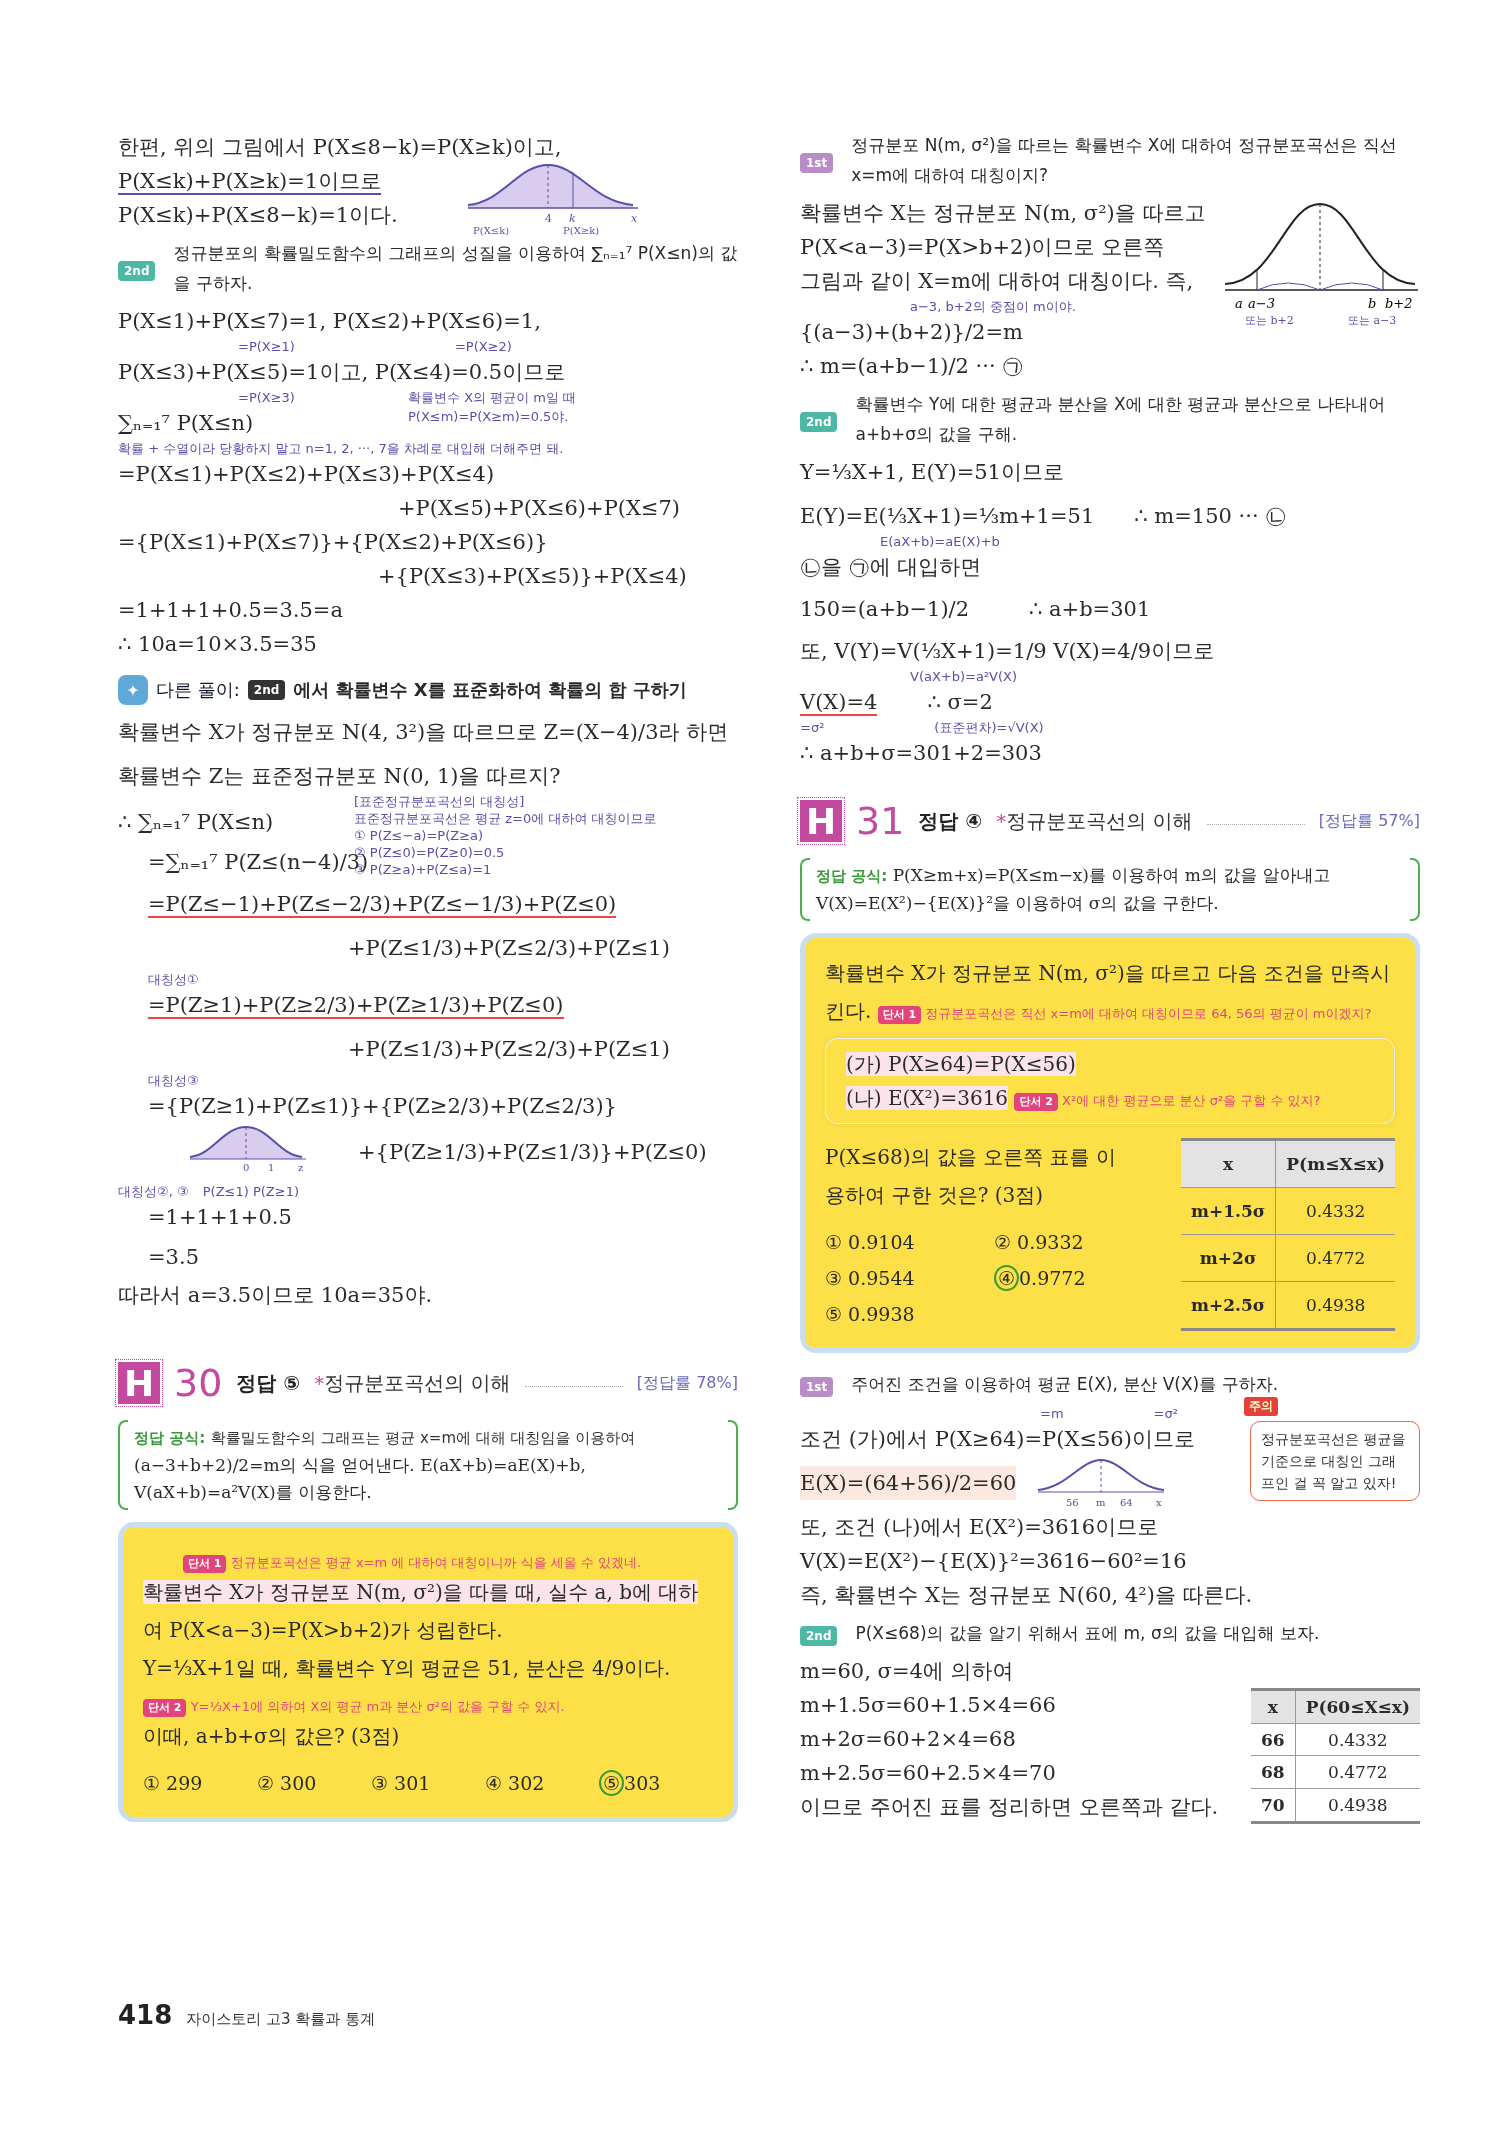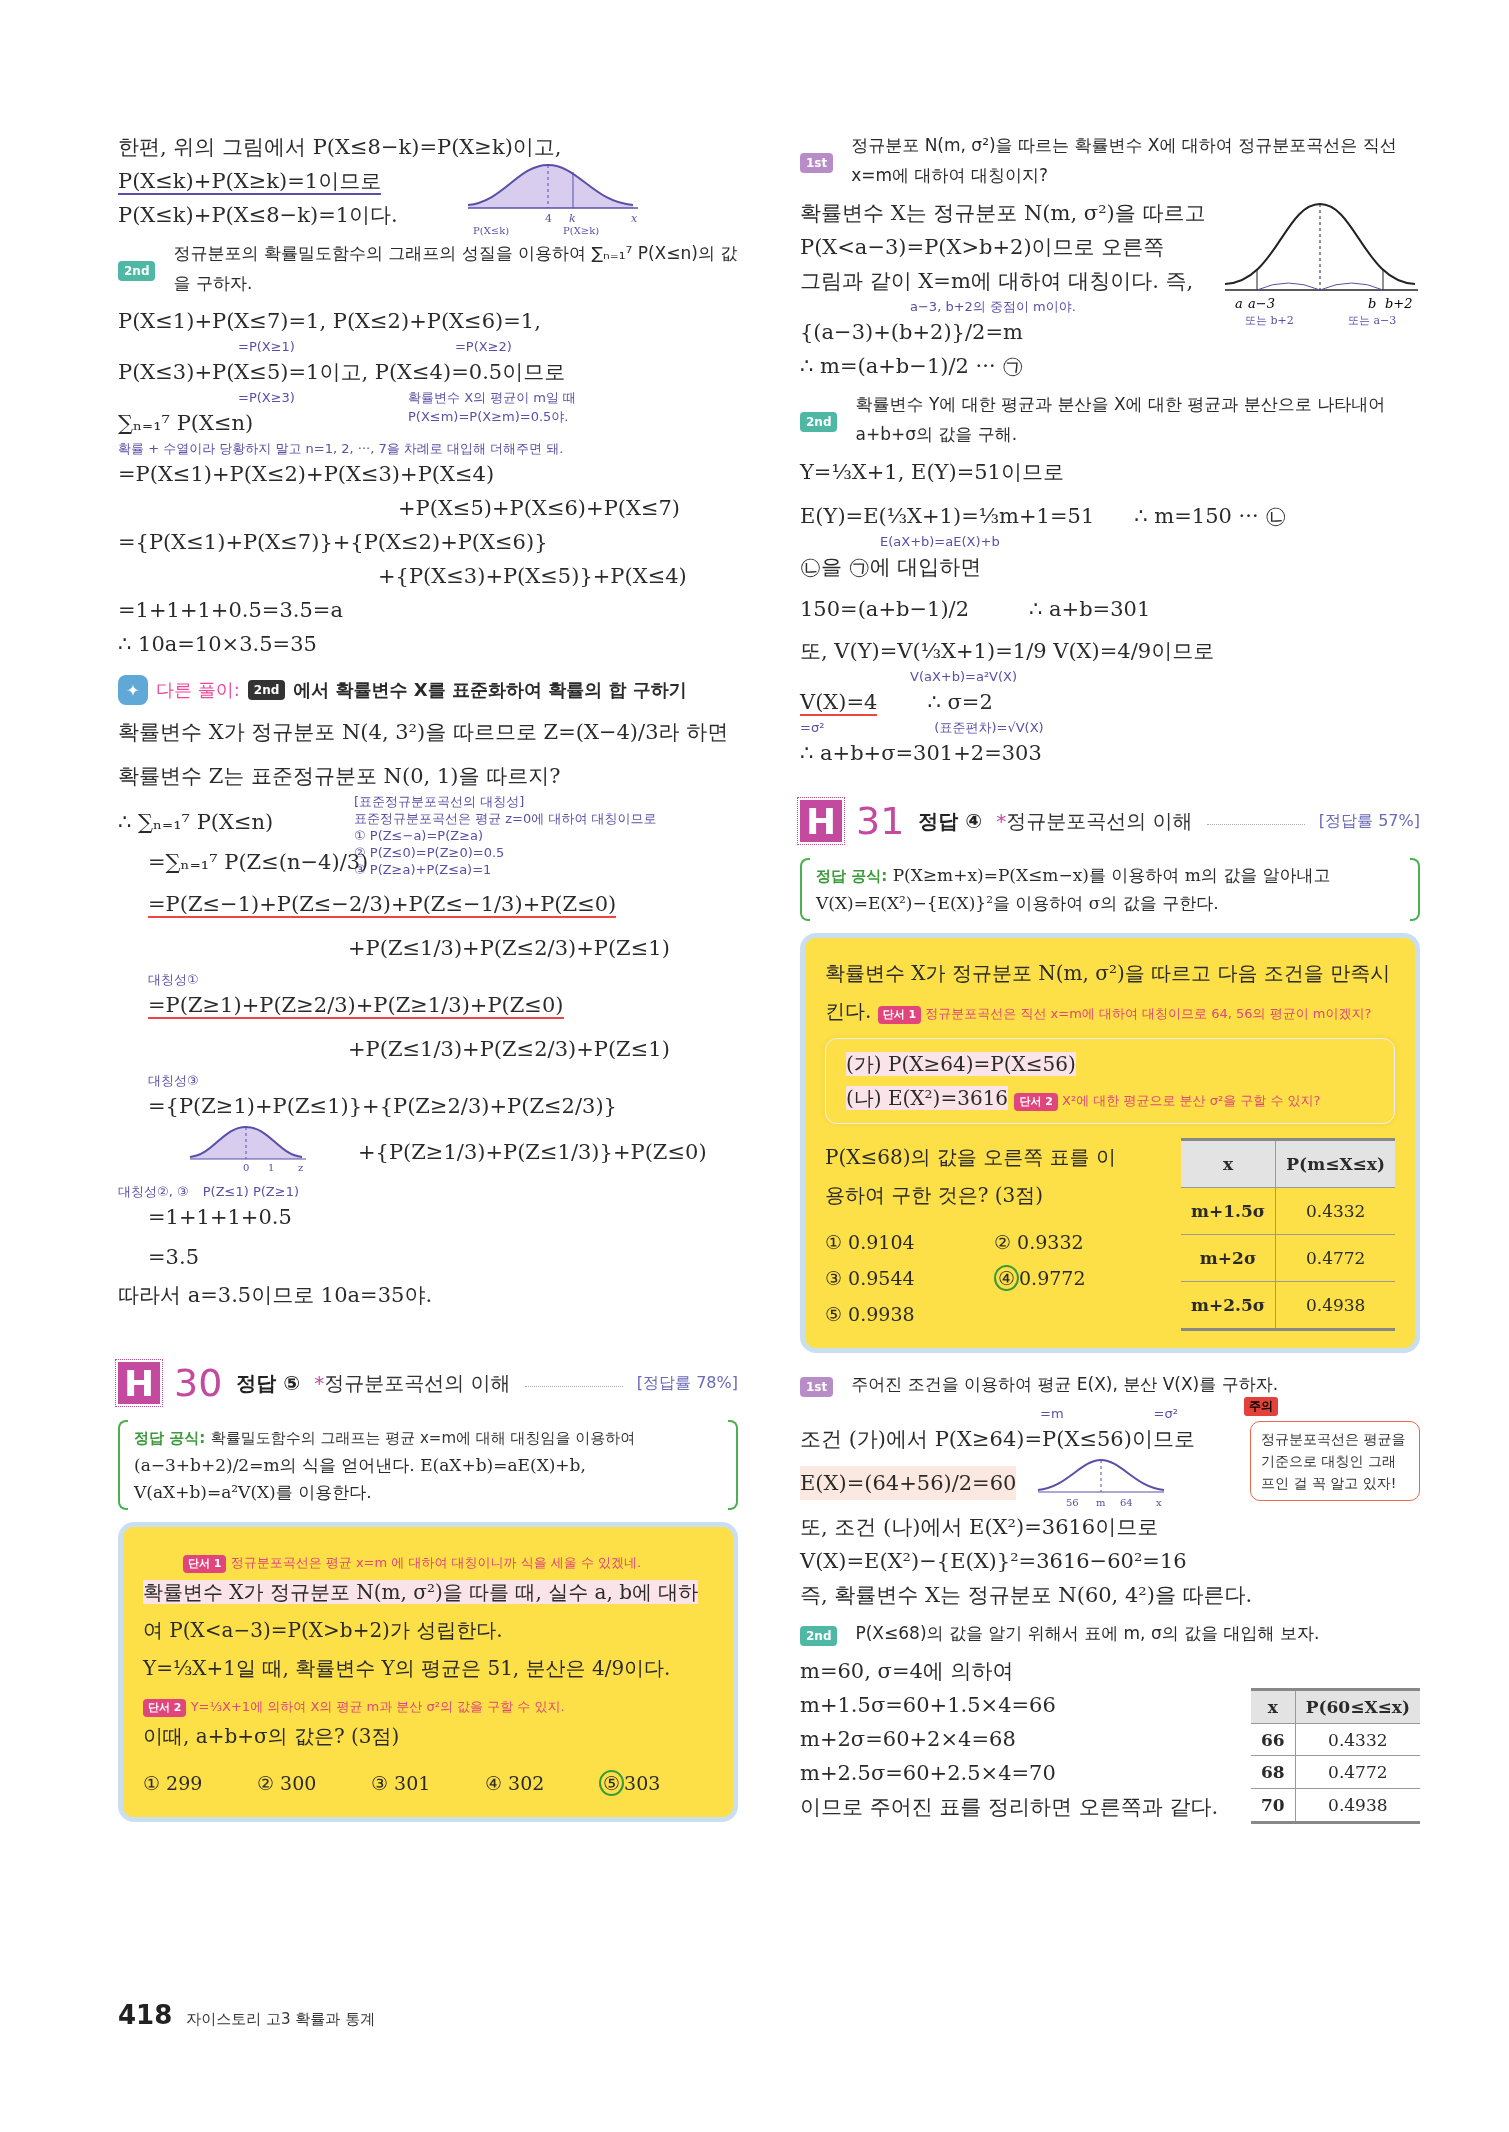--- a/index.html
+++ b/index.html
@@ -19,21 +19,21 @@
   .step { font-family: "DejaVu Sans", sans-serif; font-size: 17px; line-height: 30px; display: flex; gap: 18px; align-items: center; margin: 6px 0; }
   .badge { display: inline-block; font-family: "DejaVu Sans", sans-serif; font-weight: bold; font-size: 12px; color: #fff; border-radius: 4px; padding: 2px 6px; line-height: 16px; margin-top: 6px; flex: 0 0 auto; }
   .badge.st1 { background: #b88cc6; }
   .badge.st2 { background: #4fb8a4; }
   .badge.dark { background: #333; }
   .badge.hint { background: #e0457b; font-size: 11px; padding: 1px 5px; margin-top: 12px; }
   .gap { height: 10px; }
   .curve-small { position: absolute; }
   .alt-title { display: flex; align-items: center; gap: 8px; font-family: "DejaVu Sans", sans-serif; font-size: 18px; margin: 14px 0 10px; font-weight: bold; }
   .alt-icon { width: 30px; height: 30px; background: #5fa8d8; border-radius: 8px; color: #fff; display: flex; align-items: center; justify-content: center; font-size: 16px; }
-  .alt-label { color: #ec4899; font-weight: normal; }
+  .alt-label { color: #0f172a; font-weight: normal; }
   .sym-box { position: absolute; left: 236px; font-family: "DejaVu Sans", sans-serif; font-size: 13px; color: #5a4fa8; line-height: 17px; }
   .problem-header { display: flex; align-items: center; gap: 14px; margin-top: 26px; }
   .h-box { width: 42px; height: 42px; background: #c34a9e; color: #fff; font-family: "DejaVu Sans", sans-serif; font-weight: bold; font-size: 36px; display: flex; align-items: center; justify-content: center; outline: 1px dotted #c34a9e; outline-offset: 2px; }
   .h-num { font-family: "DejaVu Sans", sans-serif; font-size: 38px; color: #c34a9e; line-height: 42px; }
   .h-ans { font-family: "DejaVu Sans", sans-serif; font-size: 20px; font-weight: bold; color: #222; }
   .h-topic { font-family: "DejaVu Sans", sans-serif; font-size: 20px; color: #333; }
   .h-topic .star { color: #c34a9e; }
   .h-dots { flex: 1; border-bottom: 1px dotted #aaa; height: 1px; margin-top: 6px; }
   .h-rate { font-family: "DejaVu Sans", sans-serif; font-size: 16px; color: #6a6ab8; }
   .formula-box { position: relative; margin: 16px 0 12px; padding: 4px 16px; font-size: 17px; line-height: 27px; }
@@ -47,21 +47,21 @@
   .choices { display: grid; grid-template-columns: 1fr 1fr 1fr 1fr 1fr; font-size: 19px; line-height: 36px; margin-top: 10px; }
   .choices.two { grid-template-columns: 1fr 1fr; }
   .choice.correct .num { border: 2px solid #3a9a3a; border-radius: 50%; padding: 0 2px; }
   .cond-box { border: 1px solid #eee; border-radius: 12px; box-shadow: 0 0 6px rgba(0,0,0,0.06); padding: 8px 20px; margin: 8px 0 14px; font-size: 20px; line-height: 34px; }
   .table { border-collapse: collapse; font-size: 17px; }
   .table th { background: #e3e3e3; padding: 4px 10px; border-top: 3px solid #888; font-weight: bold; }
   .table td { padding: 4px 10px; border-top: 1px solid #999; text-align: center; }
   .table tr:last-child td { border-bottom: 3px solid #888; }
   .table td:first-child, .table th:first-child { border-right: 1px solid #999; font-weight: bold; }
   .caution { position: absolute; right: 0; top: 52px; width: 170px; border: 1.5px solid #e36a4a; border-radius: 10px; padding: 6px 10px; font-family: "DejaVu Sans", sans-serif; font-size: 14px; line-height: 22px; color: #333; }
-  .caution-tag { position: absolute; right: 142px; top: 28px; background: #e3413a; color: #000000; font-family: "DejaVu Sans", sans-serif; font-size: 12px; font-weight: bold; padding: 1px 5px; border-radius: 3px; }
+  .caution-tag { position: absolute; right: 142px; top: 28px; background: #e3413a; color: #fef9c3; font-family: "DejaVu Sans", sans-serif; font-size: 12px; font-weight: bold; padding: 1px 5px; border-radius: 3px; }
   .footer { position: absolute; left: 118px; top: 2000px; display: flex; align-items: baseline; gap: 14px; font-family: "DejaVu Sans", sans-serif; }
   .footer .pg { font-size: 26px; font-weight: bold; color: #222; }
   .footer .bk { font-size: 15px; color: #333; }
   svg { display: block; }
 </style>
 </head>
 <body>
 
 <div class="col col-left">
 

